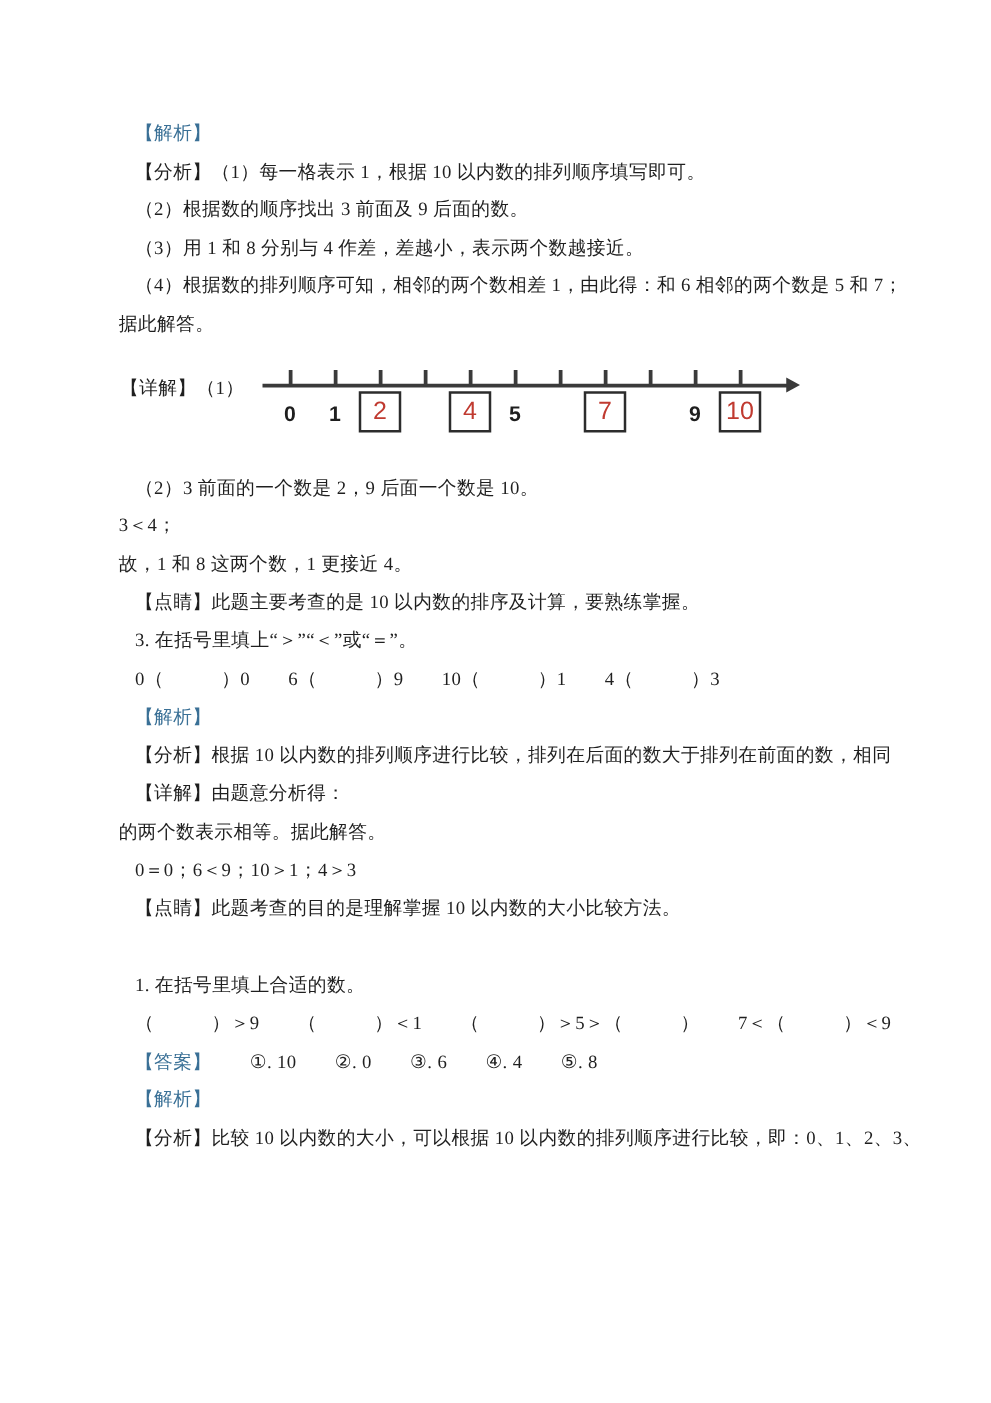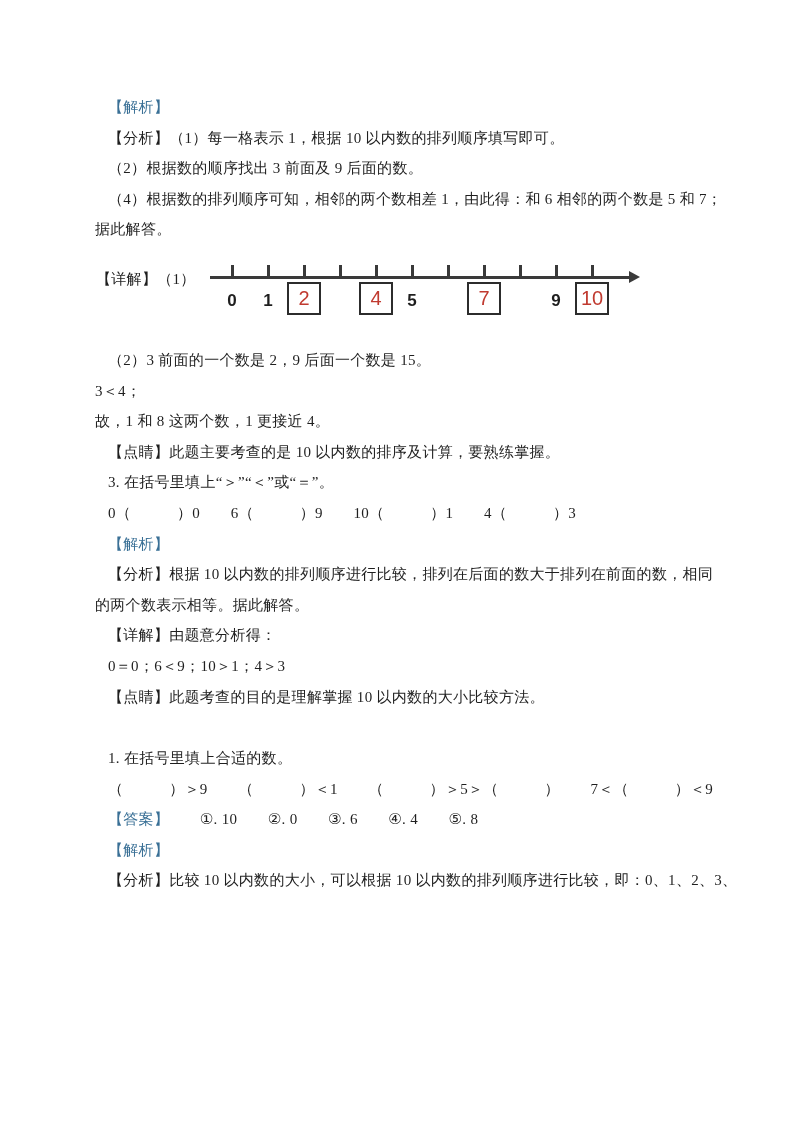--- a/index.html
+++ b/index.html
@@ -63,20 +63,21 @@
   }
 </style>
 </head>
 <body>
 
 <div class="page">
   <div class="content" id="content">
       <p class="line indent"><span class="accent">【解析】</span></p>
       <p class="line indent"><span>【分析】（1）每一格表示 1，根据 10 以内数的排列顺序填写即可。</span></p>
       <p class="line indent"><span>（2）根据数的顺序找出 3 前面及 9 后面的数。</span></p>
+      <p class="line indent"><span>（3）用 1 和 8 分别与 4 作差，差越小，表示两个数越接近。</span></p>
       <p class="line indent"><span>（4）根据数的排列顺序可知，相邻的两个数相差 1，由此得：和 6 相邻的两个数是 5 和 7；</span></p>
       <p class="line"><span>据此解答。</span></p>
       <div class="figure-row">
         <span class="fig-label">【详解】（1）</span>
         <div class="numberline">
           <div class="nl-axis"></div>
           <div class="nl-tick" style="left: 21px;"></div>
           <div class="nl-label" style="left: 22px;">0</div>
           <div class="nl-tick" style="left: 57px;"></div>
           <div class="nl-label" style="left: 58px;">1</div>
@@ -90,30 +91,30 @@
           <div class="nl-tick" style="left: 237px;"></div>
           <div class="nl-tick" style="left: 273px;"></div>
           <div class="nl-label boxed" style="left: 274px;">7</div>
           <div class="nl-tick" style="left: 309px;"></div>
           <div class="nl-tick" style="left: 345px;"></div>
           <div class="nl-label" style="left: 346px;">9</div>
           <div class="nl-tick" style="left: 381px;"></div>
           <div class="nl-label boxed" style="left: 382px;">10</div>
         </div>
       </div>
-      <p class="line indent"><span>（2）3 前面的一个数是 2，9 后面一个数是 15。</span></p>
+      <p class="line indent"><span>（2）3 前面的一个数是 2，9 后面一个数是 10。</span></p>
       <p class="line"><span>3＜4；</span></p>
       <p class="line"><span>故，1 和 8 这两个数，1 更接近 4。</span></p>
       <p class="line indent"><span>【点睛】此题主要考查的是 10 以内数的排序及计算，要熟练掌握。</span></p>
       <p class="line indent"><span>3. 在括号里填上“＞”“＜”或“＝”。</span></p>
       <p class="line indent"><span>0（　　　）0　　6（　　　）9　　10（　　　）1　　4（　　　）3</span></p>
       <p class="line indent"><span class="accent">【解析】</span></p>
       <p class="line indent"><span>【分析】根据 10 以内数的排列顺序进行比较，排列在后面的数大于排列在前面的数，相同</span></p>
+      <p class="line indent"><span>【详解】由题意分析得：</span></p>
       <p class="line"><span>的两个数表示相等。据此解答。</span></p>
-      <p class="line indent"><span>【详解】由题意分析得：</span></p>
       <p class="line indent"><span>0＝0；6＜9；10＞1；4＞3</span></p>
       <p class="line indent"><span>【点睛】此题考查的目的是理解掌握 10 以内数的大小比较方法。</span></p>
       <p class="line indent big-gap"><span>1. 在括号里填上合适的数。</span></p>
       <p class="line indent"><span>（　　　）＞9　　（　　　）＜1　　（　　　）＞5＞（　　　）　　7＜（　　　）＜9</span></p>
       <p class="line indent"><span class="accent">【答案】</span><span>　　①. 10　　②. 0　　③. 6　　④. 4　　⑤. 8</span></p>
       <p class="line indent"><span class="accent">【解析】</span></p>
       <p class="line indent"><span>【分析】比较 10 以内数的大小，可以根据 10 以内数的排列顺序进行比较，即：0、1、2、3、</span></p>
     </div>
 </div>
 

